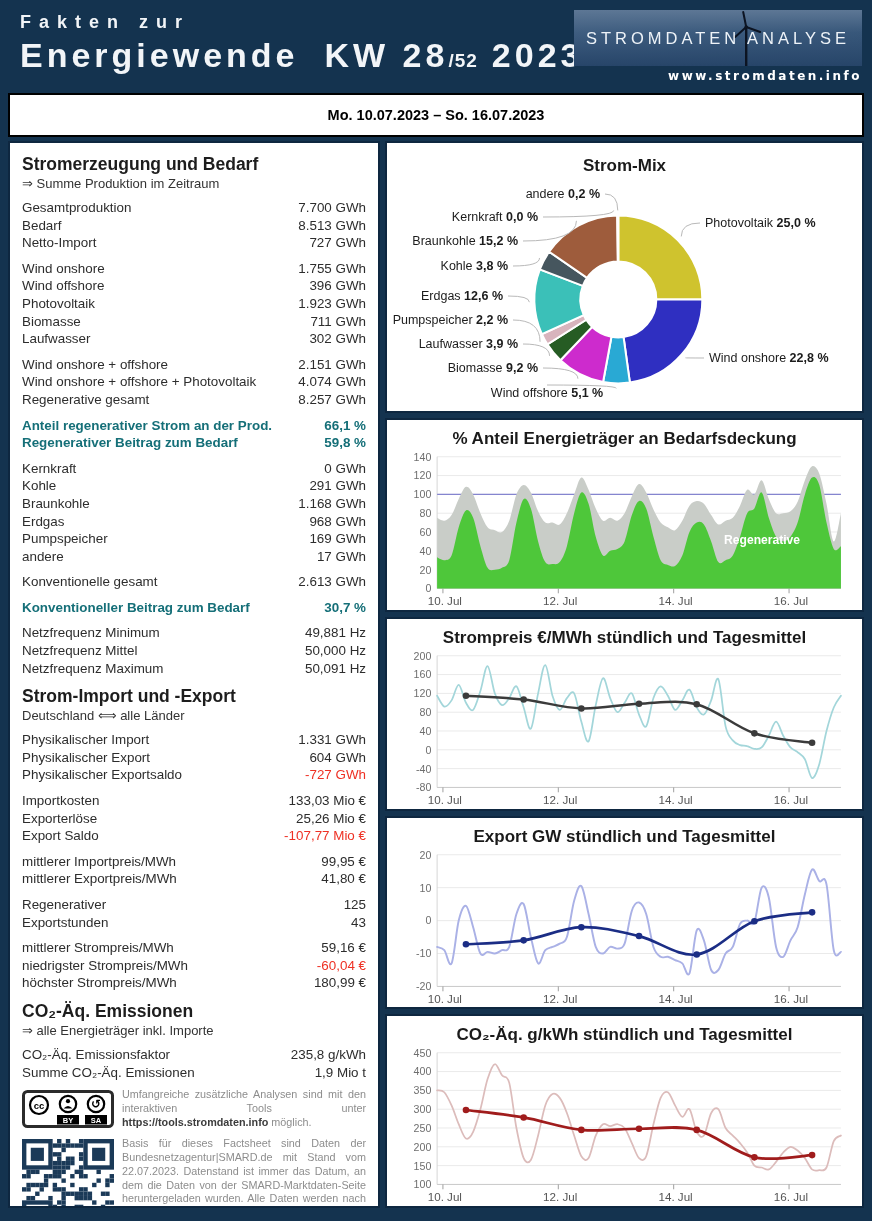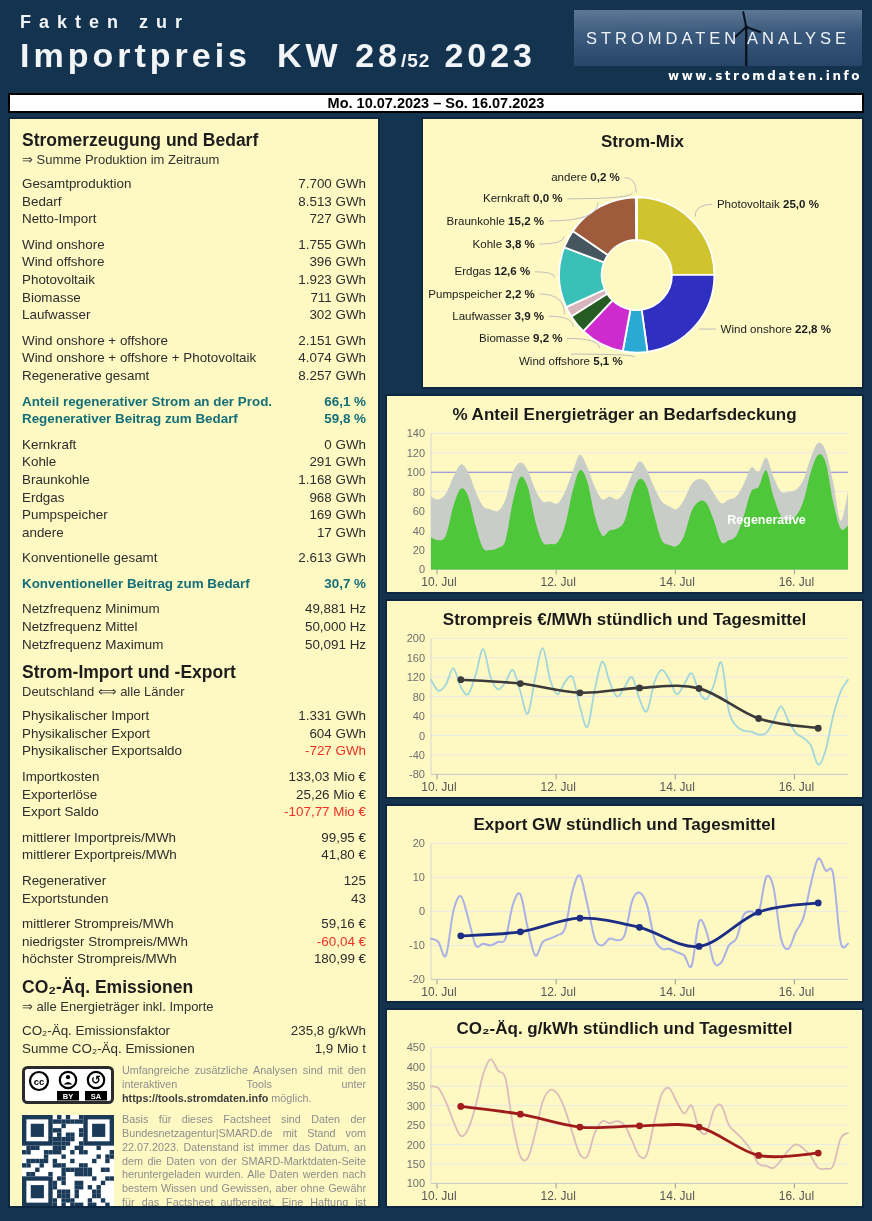--- a/index.html
+++ b/index.html
@@ -12,24 +12,24 @@
   .title-line2{font-size:34px;font-weight:700;letter-spacing:4px;color:#f2f5f8;margin-top:3px;white-space:nowrap;}
   .title-kw{margin-left:26px;}
   .title-kwsub{font-size:19px;letter-spacing:1px;}
   .title-year{margin-left:14px;}
   .logo{position:absolute;right:2px;top:2px;width:288px;padding-left:12px;}
   .logo-box{height:56px;background:linear-gradient(180deg,#5d7795 0%,#41608299 40%,#274569 100%),linear-gradient(100deg,#3c5a7d,#2a4a6e);display:flex;align-items:center;justify-content:space-between;padding:0 12px;position:relative;overflow:hidden;}
   .logo-brand{color:#eef3f8;letter-spacing:4px;font-size:16.5px;font-weight:500;z-index:2;}
   .logo-turbine{position:absolute;left:53%;top:0;height:56px;z-index:1;}
   .logo-url{text-align:right;color:#ffffff;font-weight:700;font-size:12px;letter-spacing:2.5px;margin-top:3px;font-family:"DejaVu Sans",sans-serif;}
   
-  .datebar{margin-top:3px;background:#fff;border:2px solid #000;text-align:center;font-weight:700;font-size:14.5px;color:#000;padding:0 0;flex:0 0 auto;}
+  .datebar{margin-top:3px;background:#fff;border:2px solid #000;text-align:center;font-weight:700;font-size:14.5px;color:#000;padding:12px 0;flex:0 0 auto;}
   
   .main{flex:1;display:flex;gap:5px;margin-top:4px;min-height:0;}
-  .panel{background:#fef9c3;border:2px solid #0e2740;box-sizing:border-box;}
+  .panel{background:#ffffff;border:2px solid #0e2740;box-sizing:border-box;}
   .left-panel{width:372px;flex:0 0 auto;padding:2px 12px 8px;display:flex;flex-direction:column;overflow:hidden;}
   .right-col{flex:1;display:flex;flex-direction:column;gap:5px;min-width:0;}
   .chart-box{position:relative;display:flex;flex-direction:column;overflow:hidden;}
   .chart-box.grow{flex:1;}
   .chart-title{text-align:center;font-weight:700;font-size:17px;color:#1a1a1a;margin:9px 6px 0;flex:0 0 auto;}
   .chart-svg{flex:1;width:100%;display:block;}
   
   .section-title{font-size:17.5px;font-weight:700;color:#1d1d1d;margin-top:9px;}
   .section-sub{font-size:13px;color:#333;margin-top:1px;}
   .group{margin-top:8px;}
@@ -48,21 +48,21 @@
   .foot-link{font-weight:700;color:#3c3c3c;}
 </style>
 </head>
 <body>
 
 <div class="sheet">
 
   <div class="header">
     <div class="title-block">
       <div class="title-line1">Fakten zur</div>
-      <div class="title-line2"><span>Importpreis</span><span class="title-kw">KW 28</span><span class="title-kwsub">/52</span><span class="title-year">2023</span></div>
+      <div class="title-line2"><span>Energiewende</span><span class="title-kw">KW 28</span><span class="title-kwsub">/52</span><span class="title-year">2023</span></div>
     </div>
     <div class="logo">
       <div class="logo-box">
         <span class="logo-brand">STROMDATEN</span>
         <svg class="logo-turbine" width="38" height="56" viewBox="0 0 38 56">
           <rect x="18" y="17" width="2.4" height="39" fill="#0c1422"></rect>
           <g transform="translate(19.2,17)" stroke="#0c1422" stroke-width="2" stroke-linecap="round">
             <line x1="0" y1="0" x2="-3" y2="-15"></line>
             <line x1="0" y1="0" x2="14" y2="5"></line>
             <line x1="0" y1="0" x2="-11" y2="10"></line>
@@ -431,21 +431,21 @@
               <rect x="0" y="61.33333333333334" width="30.66666666666667" height="30.66666666666667" fill="#1b3a58"></rect>
               <rect x="4.380952380952381" y="65.71428571428572" width="21.904761904761905" height="21.904761904761905" fill="#fff"></rect>
               <rect x="8.761904761904763" y="70.0952380952381" width="13.142857142857144" height="13.142857142857144" fill="#1b3a58"></rect>
             </svg>
           <p class="foot-text">Basis für dieses Factsheet sind Daten der Bundesnetzagentur|SMARD.de mit Stand vom 22.07.2023. Datenstand ist immer das Datum, an dem die Daten von der SMARD-Marktdaten-Seite heruntergeladen wurden. Alle Daten werden nach bestem Wissen und Gewissen, aber ohne Gewähr für das Factsheet aufbereitet. Eine Haftung ist generell ausgeschlossen.</p>
         </div>
       </div>
     </div>
 
     <div class="right-col">
-      <div class="panel chart-box" style="height:272px;flex:0 0 auto;margin-left:36px;">
+      <div class="panel chart-box" style="height:272px;flex:0 0 auto;">
         <div class="chart-title" style="margin-top:13px;">Strom-Mix</div>
         <svg class="chart-svg" id="chart0" viewBox="0 0 475 235">
             <path d="M231.325,39.375 A84,84 0 0 1 315.325,123.375 L269.325,123.375 A38,38 0 0 0 231.325,85.375 Z" fill="#cfc32e" stroke="#fff" stroke-width="2"></path>
             <path d="M313,47 Q294.2575035256027,47 294.2575035256027,60.44249647439727" fill="none" stroke="#b9b9b9" stroke-width="1"></path>
             <text x="318" y="51" text-anchor="start" font-size="12.5" fill="#1c1c1c" font-family="Liberation Sans, DejaVu Sans, sans-serif"><tspan>Photovoltaik </tspan><tspan font-weight="bold">25,0 %</tspan></text>
             <path d="M315.325,123.375 A84,84 0 0 1 242.89938441750962,206.5737597585187 L236.56103104601624,161.01253417647274 A38,38 0 0 0 269.325,123.375 Z" fill="#2f2fc1" stroke="#fff" stroke-width="2"></path>
             <path d="M317,182 Q298.45337288551326,182 298.45337288551326,181.8111322620131" fill="none" stroke="#b9b9b9" stroke-width="1"></path>
             <text x="322" y="186" text-anchor="start" font-size="12.5" fill="#1c1c1c" font-family="Liberation Sans, DejaVu Sans, sans-serif"><tspan>Wind onshore </tspan><tspan font-weight="bold">22,8 %</tspan></text>
             <path d="M242.89938441750962,206.5737597585187 A84,84 0 0 1 216.10371585532044,205.98439721960767 L224.43918098216878,160.74591778982253 A38,38 0 0 0 236.56103104601624,161.01253417647274 Z" fill="#29a9d4" stroke="#fff" stroke-width="2"></path>
             <path d="M160,209 Q229.36794552776703,209 229.36794552776703,212.35348019489157" fill="none" stroke="#b9b9b9" stroke-width="1"></path>

